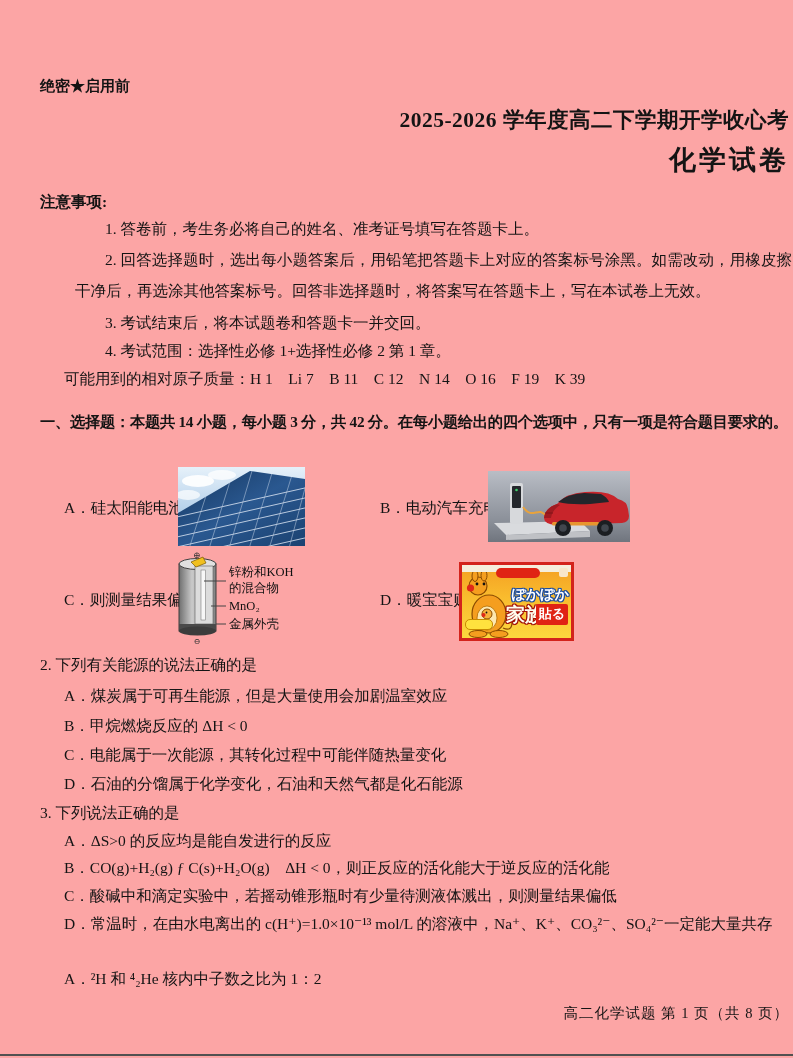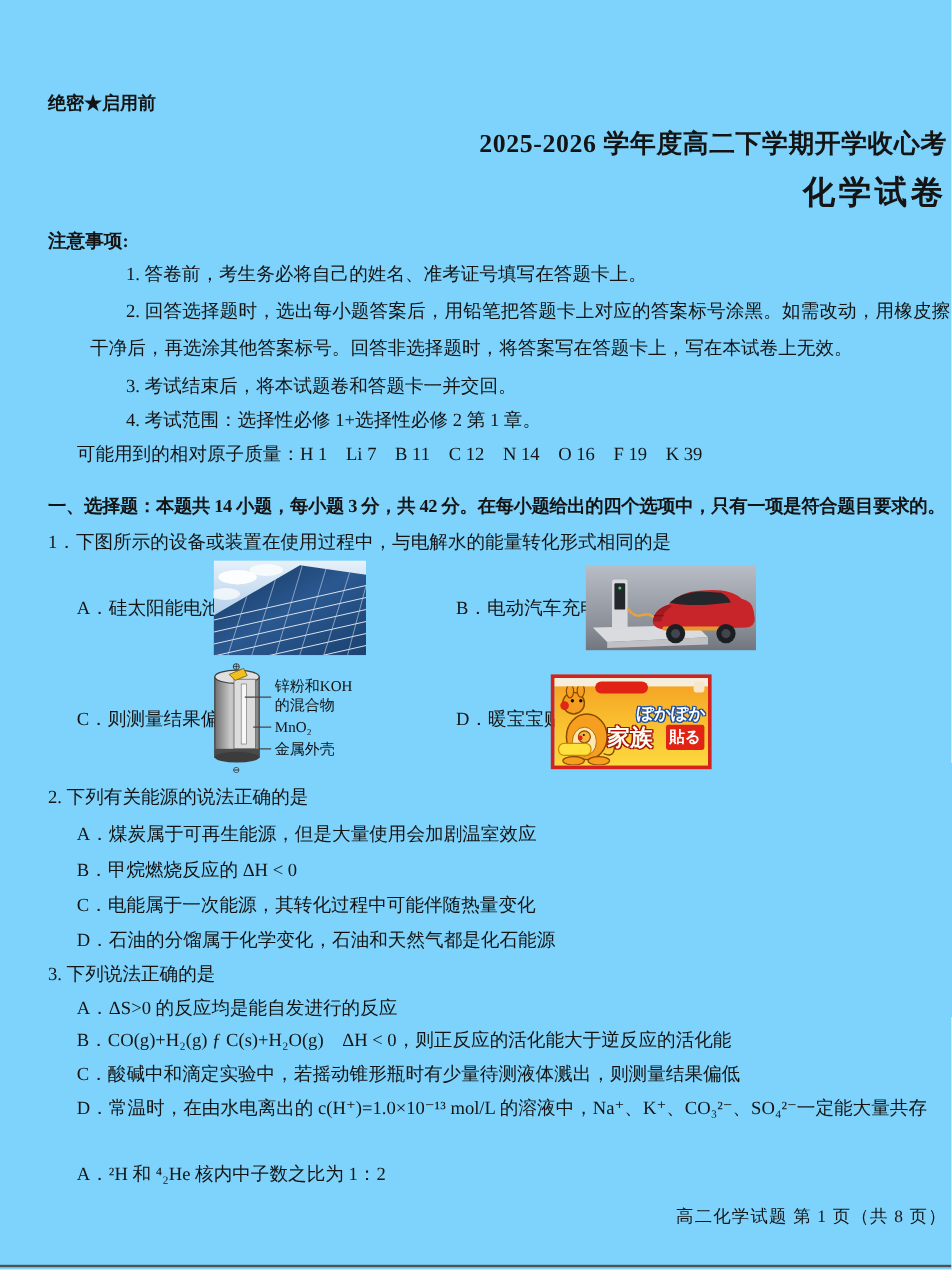--- a/index.html
+++ b/index.html
@@ -1,35 +1,35 @@
 <!DOCTYPE html>
 <html><head>
 <meta charset="utf-8">
 <style>
   html,body { margin:0; padding:0; background:#ffffff; }
   .page {
-    position:relative; width:793px; height:1058px; background:#7dd3fc; overflow:hidden;
+    position:relative; width:793px; height:1058px; background:#fca5a5; overflow:hidden;
     font-family:"Liberation Serif","DejaVu Serif",serif; color:#141414;
   }
   .abs { position:absolute; }
   .bold { font-weight:bold; }
   .center { left:0; right:4px; text-align:right; }
   .t16 { font-size:15.5px; line-height:1.25; white-space:nowrap; }
   .wrap { white-space:normal; line-height:31px; text-align:justify; }
   .indent { text-indent:30px;margin-left:35px; }
   .classification { font-size:15px; }
   .title { font-size:21.5px; letter-spacing:0.5px; }
   .subtitle { font-size:27px; letter-spacing:3px; }
   .section-head { font-size:15.3px; letter-spacing:-0.3px; white-space:nowrap; }
   .footer { font-size:14.5px; letter-spacing:1px; }
   .rule { background:#515151; height:2px; left:0; right:0; }
   .imgbox { position:absolute; }
   
   .warmer {
-    position:absolute; left:459px; top:562px; width:134px; height:79px; box-sizing:border-box;
+    position:absolute; left:459px; top:562px; width:115px; height:79px; box-sizing:border-box;
     background:linear-gradient(180deg,#f49f22 0%,#f9bc2e 45%,#fcd83e 100%);
     border:3px solid #d3231c; overflow:hidden;
   }
   .warmer-topband { position:absolute; top:0; left:0; right:0; height:7px; background:#f5eedc; }
   .warmer-bubble { position:absolute; top:3px; left:34px; width:44px; height:10px; background:#e02314; border-radius:5px; }
   .warmer-corner { position:absolute; top:3px; right:3px; width:9px; height:9px; background:#f8e6c8; border-radius:2px; }
   .w-poka {
     position:absolute; right:2px; top:21px; font-size:14px; font-weight:bold; color:#ffffff;
     font-family:"DejaVu Sans","Liberation Sans",sans-serif; letter-spacing:0px; white-space:nowrap;
     text-shadow:-1px 0 #1d4e9e,1px 0 #1d4e9e,0 -1px #1d4e9e,0 1px #1d4e9e,-1px -1px #1d4e9e,1px 1px #1d4e9e,1px -1px #1d4e9e,-1px 1px #1d4e9e;
@@ -58,21 +58,20 @@
 
   <div class="abs t16 bold" style="left:40px;top:192px">注意事项:</div>
   <div class="abs t16 indent" style="left:40px;top:219px">1. 答卷前，考生务必将自己的姓名、准考证号填写在答题卡上。</div>
   <div class="abs t16 wrap indent" style="left:40px;top:244px;width:717px">2. 回答选择题时，选出每小题答案后，用铅笔把答题卡上对应的答案标号涂黑。如需改动，用橡皮擦干净后，再选涂其他答案标号。回答非选择题时，将答案写在答题卡上，写在本试卷上无效。</div>
   <div class="abs t16 indent" style="left:40px;top:313px">3. 考试结束后，将本试题卷和答题卡一并交回。</div>
   <div class="abs t16 indent" style="left:40px;top:341px">4. 考试范围：选择性必修 1+选择性必修 2 第 1 章。</div>
   <div class="abs t16" style="left:64px;top:369px">可能用到的相对原子质量：H 1　Li 7　B 11　C 12　N 14　O 16　F 19　K 39</div>
 
   <div class="abs bold section-head" style="left:40px;top:412px">一、选择题：本题共 14 小题，每小题 3 分，共 42 分。在每小题给出的四个选项中，只有一项是符合题目要求的。</div>
 
-  <div class="abs t16" style="left:40px;top:443px">1．下图所示的设备或装置在使用过程中，与电解水的能量转化形式相同的是</div>
 
   <div class="abs t16" style="left:64px;top:498px">A．硅太阳能电池</div>
 
   <svg class="imgbox" style="left:178px;top:467px" width="127" height="79" viewBox="0 0 127 79">
     <defs>
       <linearGradient id="skyG" x1="0" y1="0" x2="0" y2="1">
         <stop offset="0" stop-color="#e6f1fa"></stop>
           <stop offset="1" stop-color="#8db6dd"></stop>
       </linearGradient>
       <linearGradient id="panG" x1="0" y1="0" x2="1" y2="1">

